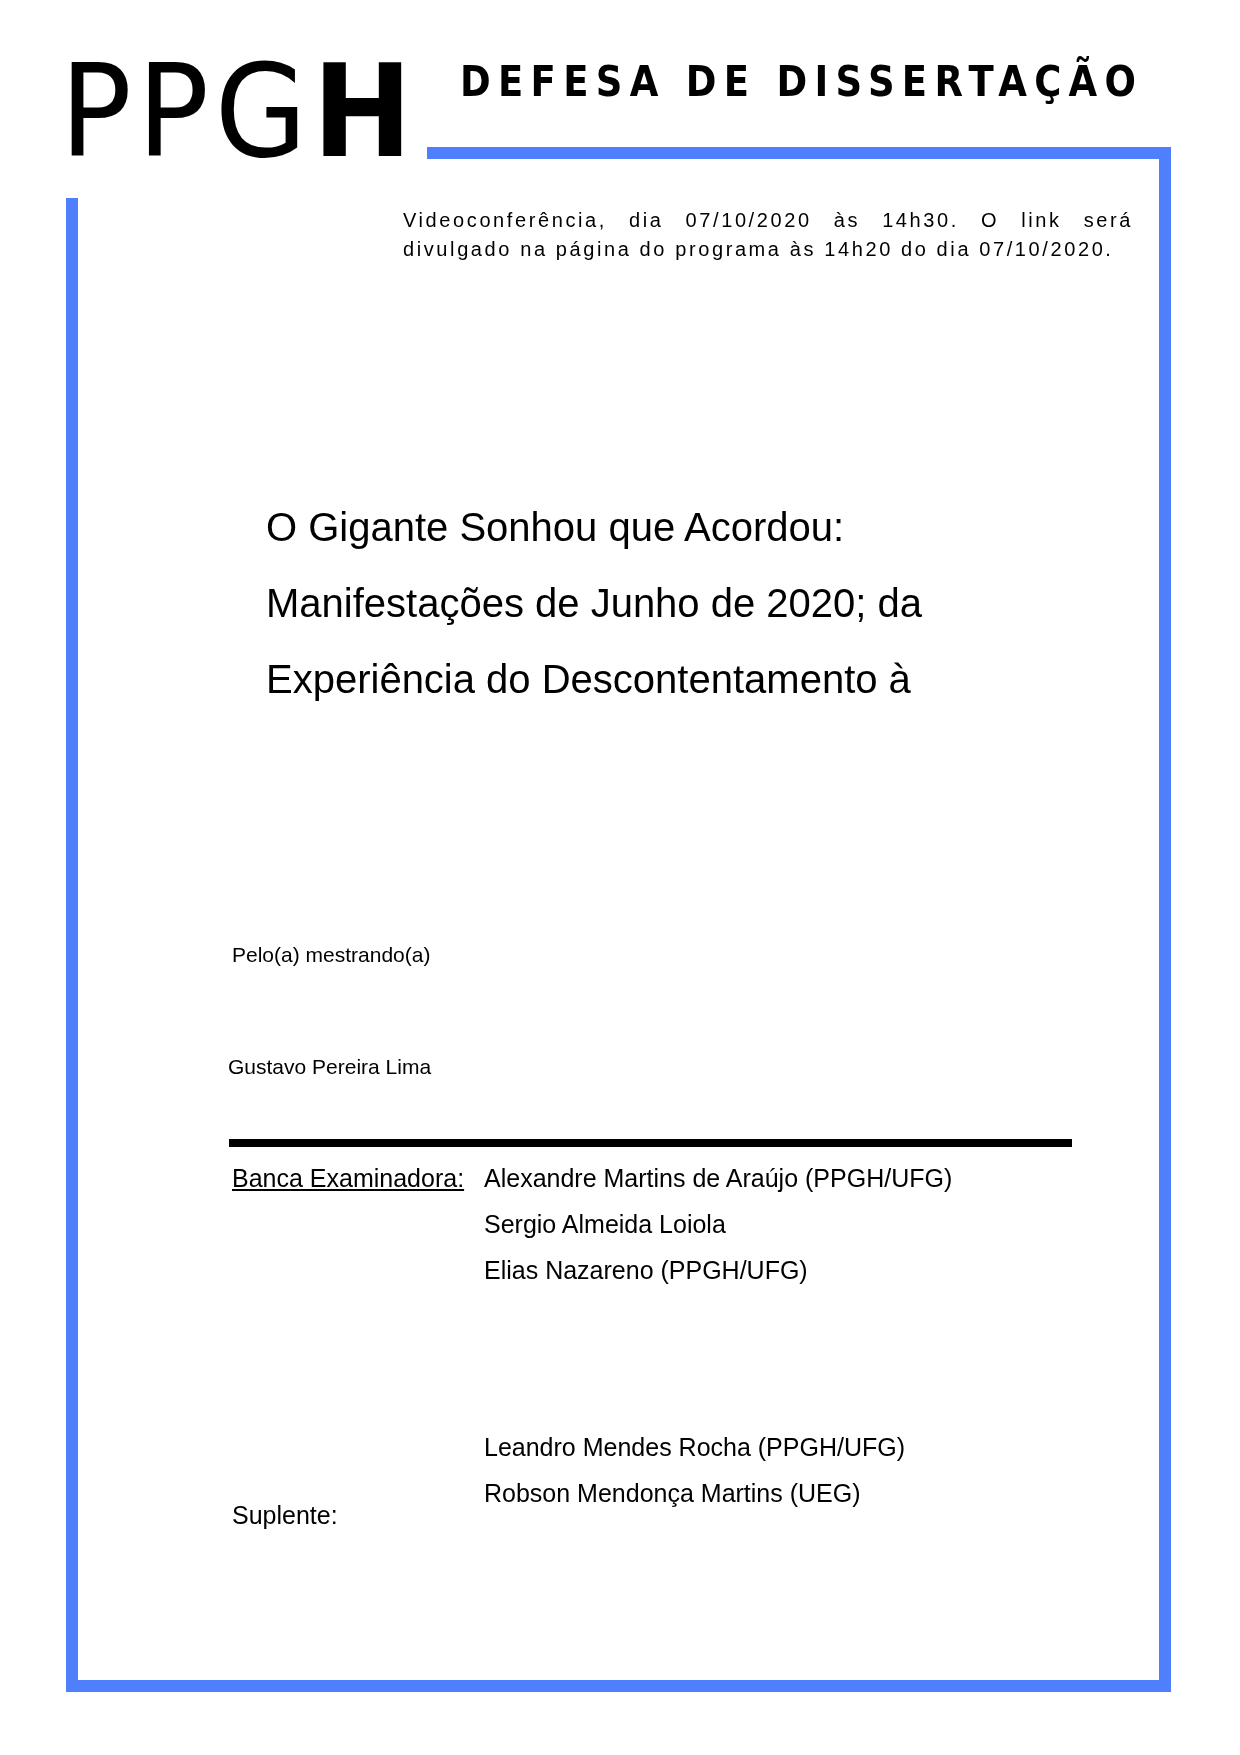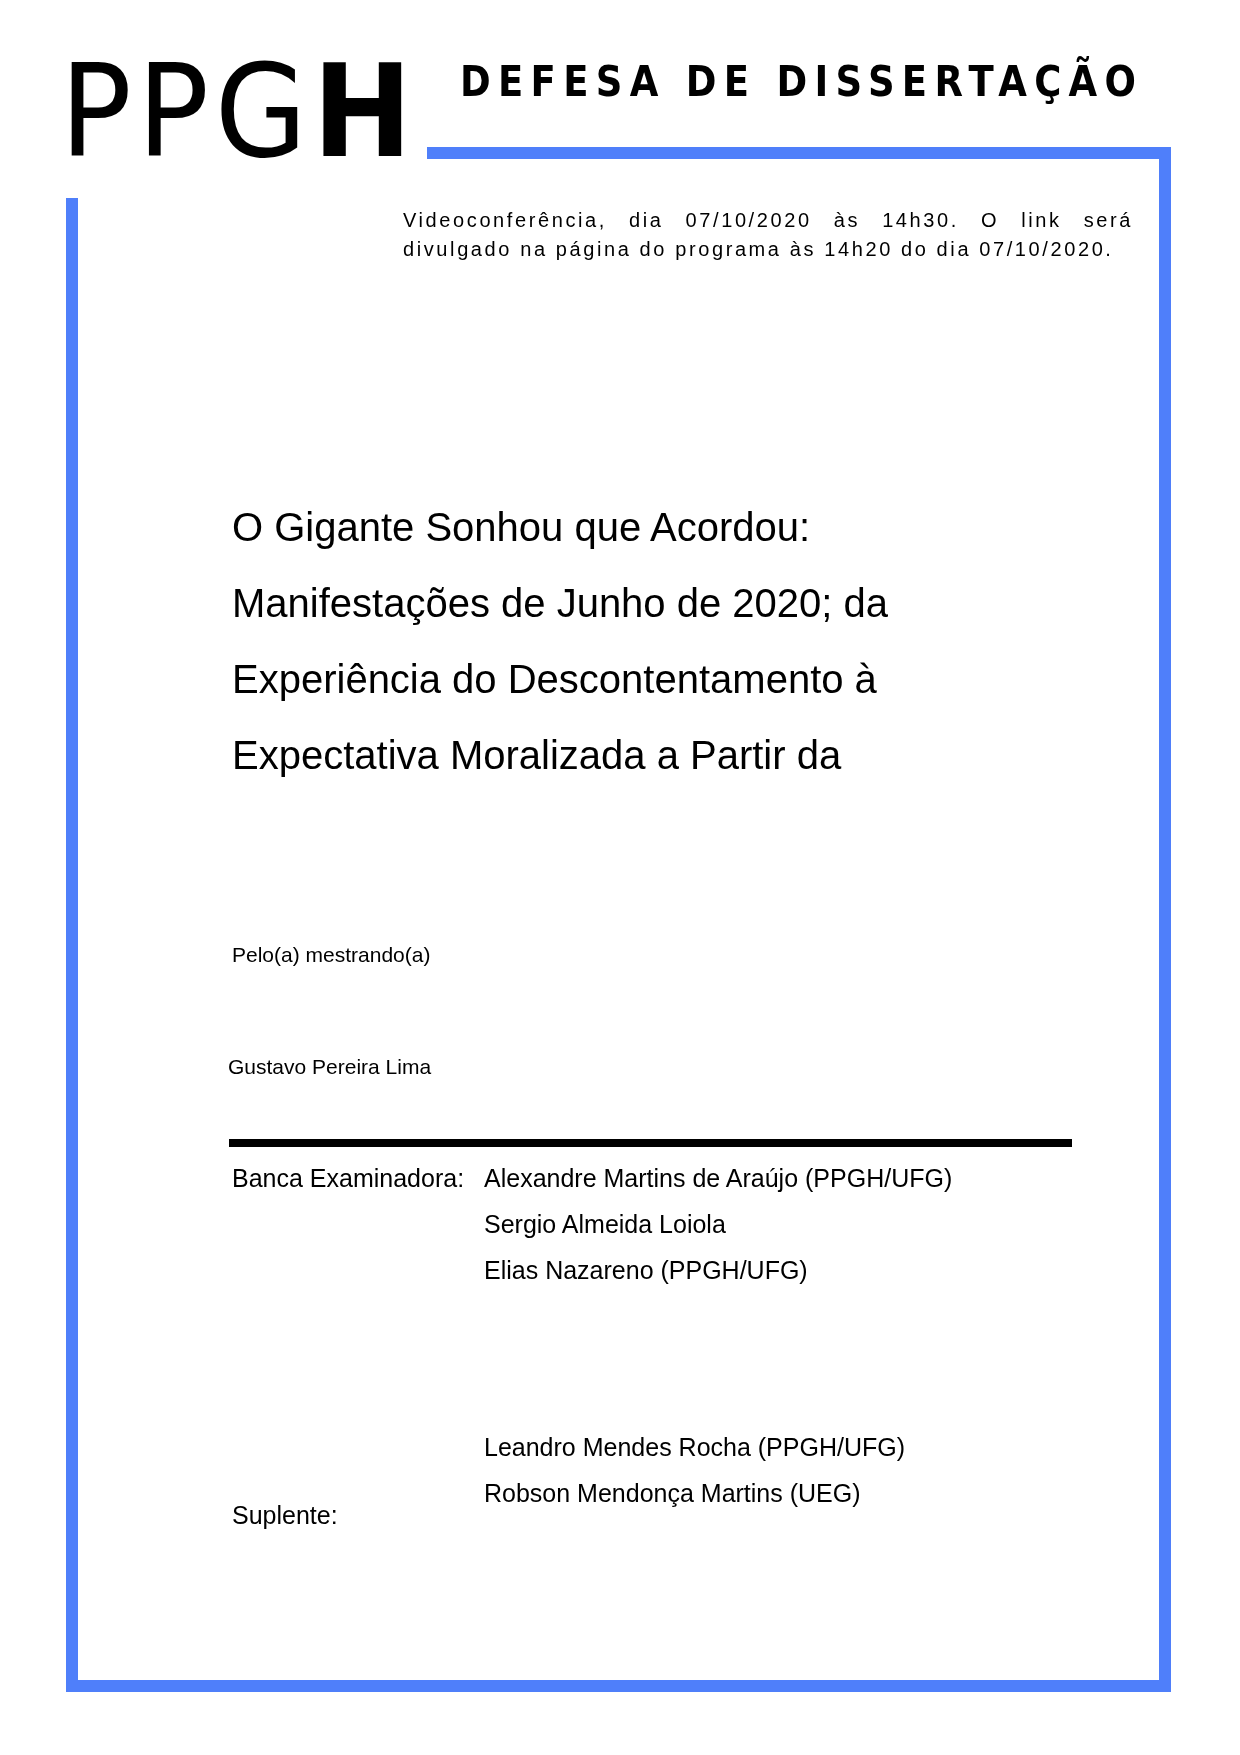--- a/index.html
+++ b/index.html
@@ -25,21 +25,21 @@
   .bar-right { left: 1159px; top: 147px; width: 12px; height: 1544px; }
   .bar-bottom { left: 66px; top: 1680px; width: 1105px; height: 12px; }
   .bar-left { left: 66px; top: 198px; width: 12px; height: 1494px; }
 
   
   .info { left: 403px; top: 206px; width: 730px; font-size: 20px; line-height: 29px;
           letter-spacing: 2.6px; text-align: justify; text-align-last: left; }
 
   
   .title { left: 232px; top: 489px; width: 860px; font-size: 40px; line-height: 76px; }
-  .title div { white-space: nowrap; }
+  .title div { white-space: nowrap; margin-left: 34px; }
 
   .pelo { left: 232px; top: 942px; font-size: 21px; line-height: 26px; }
   .student { left: 228px; top: 1024px; font-size: 21px; line-height: 38px; margin-top: 24px; }
 
   .rule { left: 229px; top: 1139px; width: 843px; height: 8px; background: #000; }
 
   .row { font-size: 25px; line-height: 30px; white-space: nowrap; }
   .label { left: 232px; }
   .names { left: 484px; }
 </style>
@@ -54,28 +54,27 @@
 <div class="abs bar bar-right"></div>
 <div class="abs bar bar-bottom"></div>
 <div class="abs bar bar-left"></div>
 
 <div class="abs info">Videoconferência, dia 07/10/2020 às 14h30. O link será divulgado na página do programa às 14h20 do dia 07/10/2020.</div>
 
 <div class="abs title">
   <div>O Gigante Sonhou que Acordou:</div>
   <div>Manifestações de Junho de 2020; da</div>
   <div>Experiência do Descontentamento à</div>
-  <div>Expectativa Moralizada a Partir da</div>
 </div>
 
 <div class="abs pelo">Pelo(a) mestrando(a)</div>
 <div class="abs student">Gustavo Pereira Lima</div>
 
 <div class="abs rule"></div>
 
-<div class="abs row label" style="top:1163px;">Banca Examinadora:</div>
+<div class="abs row label" style="top:1163px;text-decoration:underline;">Banca Examinadora:</div>
 <div class="abs row names" style="top:1163px;">Alexandre Martins de Araújo (PPGH/UFG)</div>
 <div class="abs row names" style="top:1209px;">Sergio Almeida Loiola</div>
 <div class="abs row names" style="top:1255px;">Elias Nazareno (PPGH/UFG)</div>
 
 <div class="abs row label" style="top:1500px;text-align:right;">Suplente:</div>
 <div class="abs row names" style="top:1432px;text-align:center;">Leandro Mendes Rocha (PPGH/UFG)</div>
 <div class="abs row names" style="top:1478px;">Robson Mendonça Martins (UEG)</div>
 
 </body></html>

